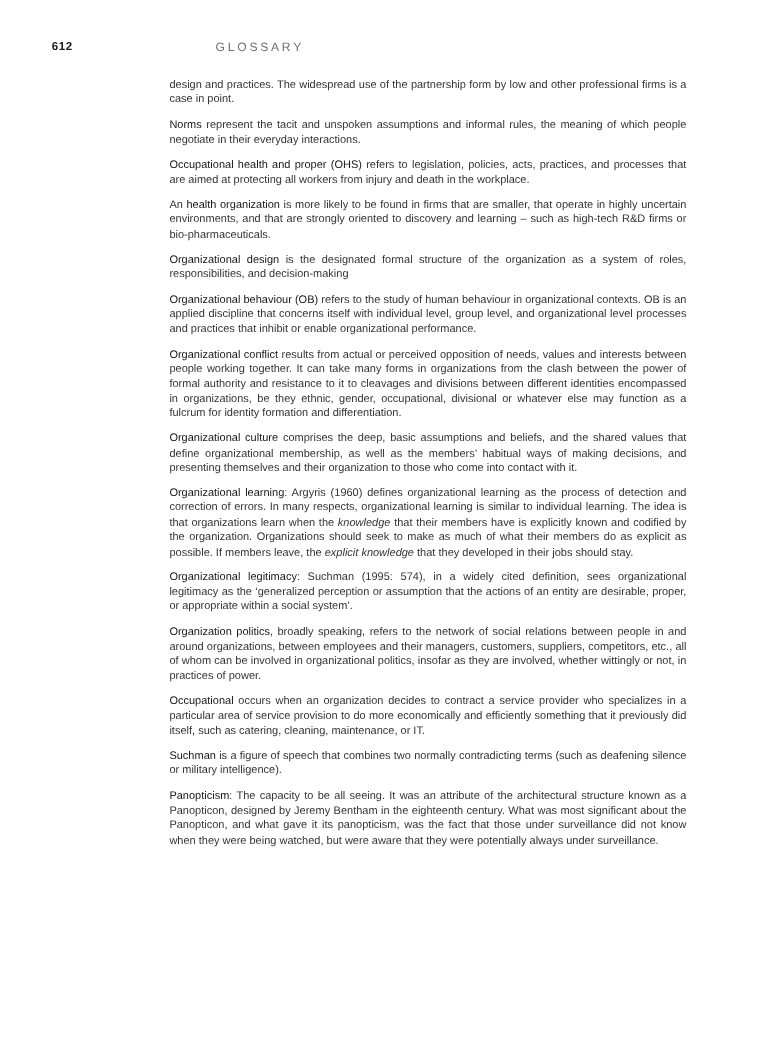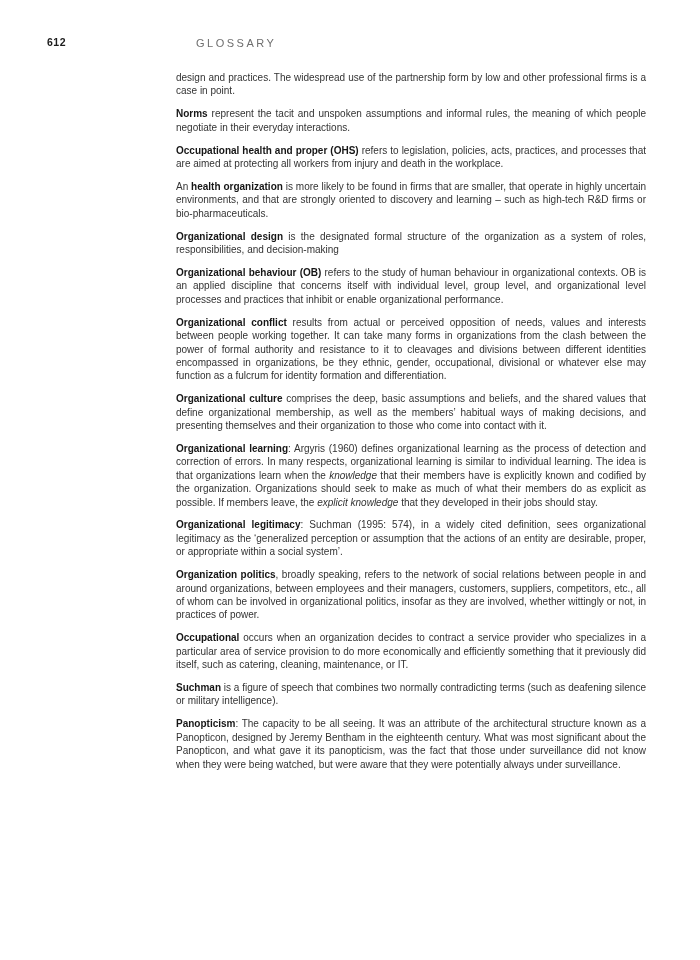--- a/index.html
+++ b/index.html
@@ -29,34 +29,34 @@
     left: 172px;
     top: 37px;
     font-size: 11px;
     font-weight: 400;
     color: #6e6e6e;
     letter-spacing: 2.5px;
     margin-left: 24px;
   }
   .content {
     position: absolute;
-    left: 176px;
+    left: 154px;
     top: 71px;
     width: 470px;
     font-size: 10px;
     line-height: 13.4px;
     color: #333333;
     text-align: justify;
   }
   .content p.entry {
     margin: 0 0 9.5px 0;
     padding: 0;
   }
   .content p.entry b {
-    font-weight: 700;
+    font-weight: 400;
     color: #161616;
   }
   .content p.entry i {
     font-style: italic;
   }
 </style>
 </head>
 <body>
 
 <div class="page">

